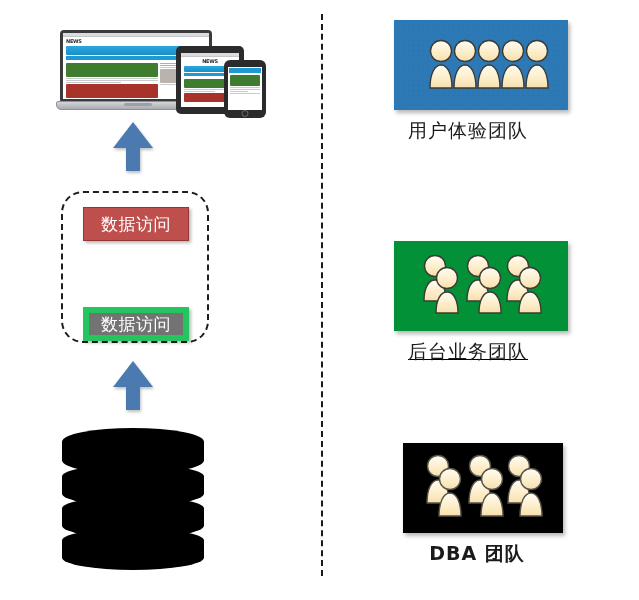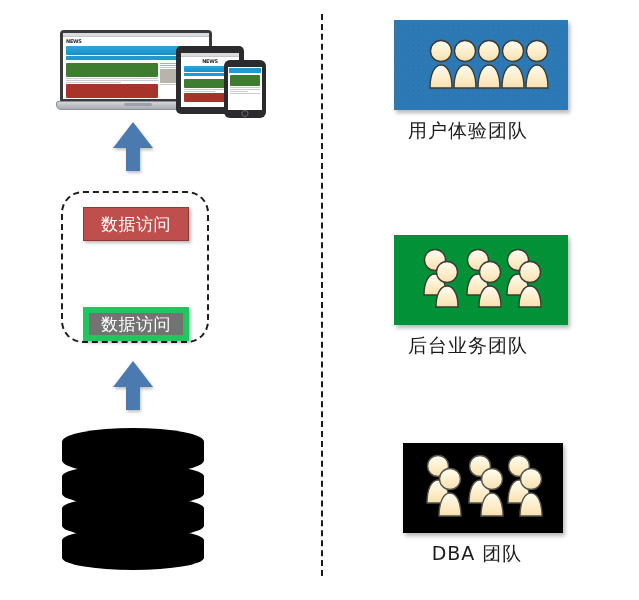--- a/index.html
+++ b/index.html
@@ -183,24 +183,24 @@
     box-shadow: 2px 3px 4px rgba(0,0,0,0.28);
     overflow: hidden;
   }
   .team-label {
     text-align: center;
     font-size: 19px;
     color: #1b1b1b;
     margin-top: 8px;
     letter-spacing: 1px;
   }
-  .team-label.bold { font-weight: normal; }
+  .team-label.bold { font-weight: bold; }
 
   #team-ux       { left: 394px; top: 20px; }
-  #team-backend  { left: 394px; top: 235px; }
+  #team-backend  { left: 394px; top: 241px; text-decoration: underline; }
   #team-dba      { left: 403px; top: 443px; }
 
   #panel-ux      { background: #2c79b5; }
   #panel-backend { background: #039138; }
   #panel-dba     { background: #000000; width: 160px; }
   #team-dba .team-panel { width: 160px; }
 
   .noise {
     position: absolute; inset: 0;
     opacity: 0.16;

